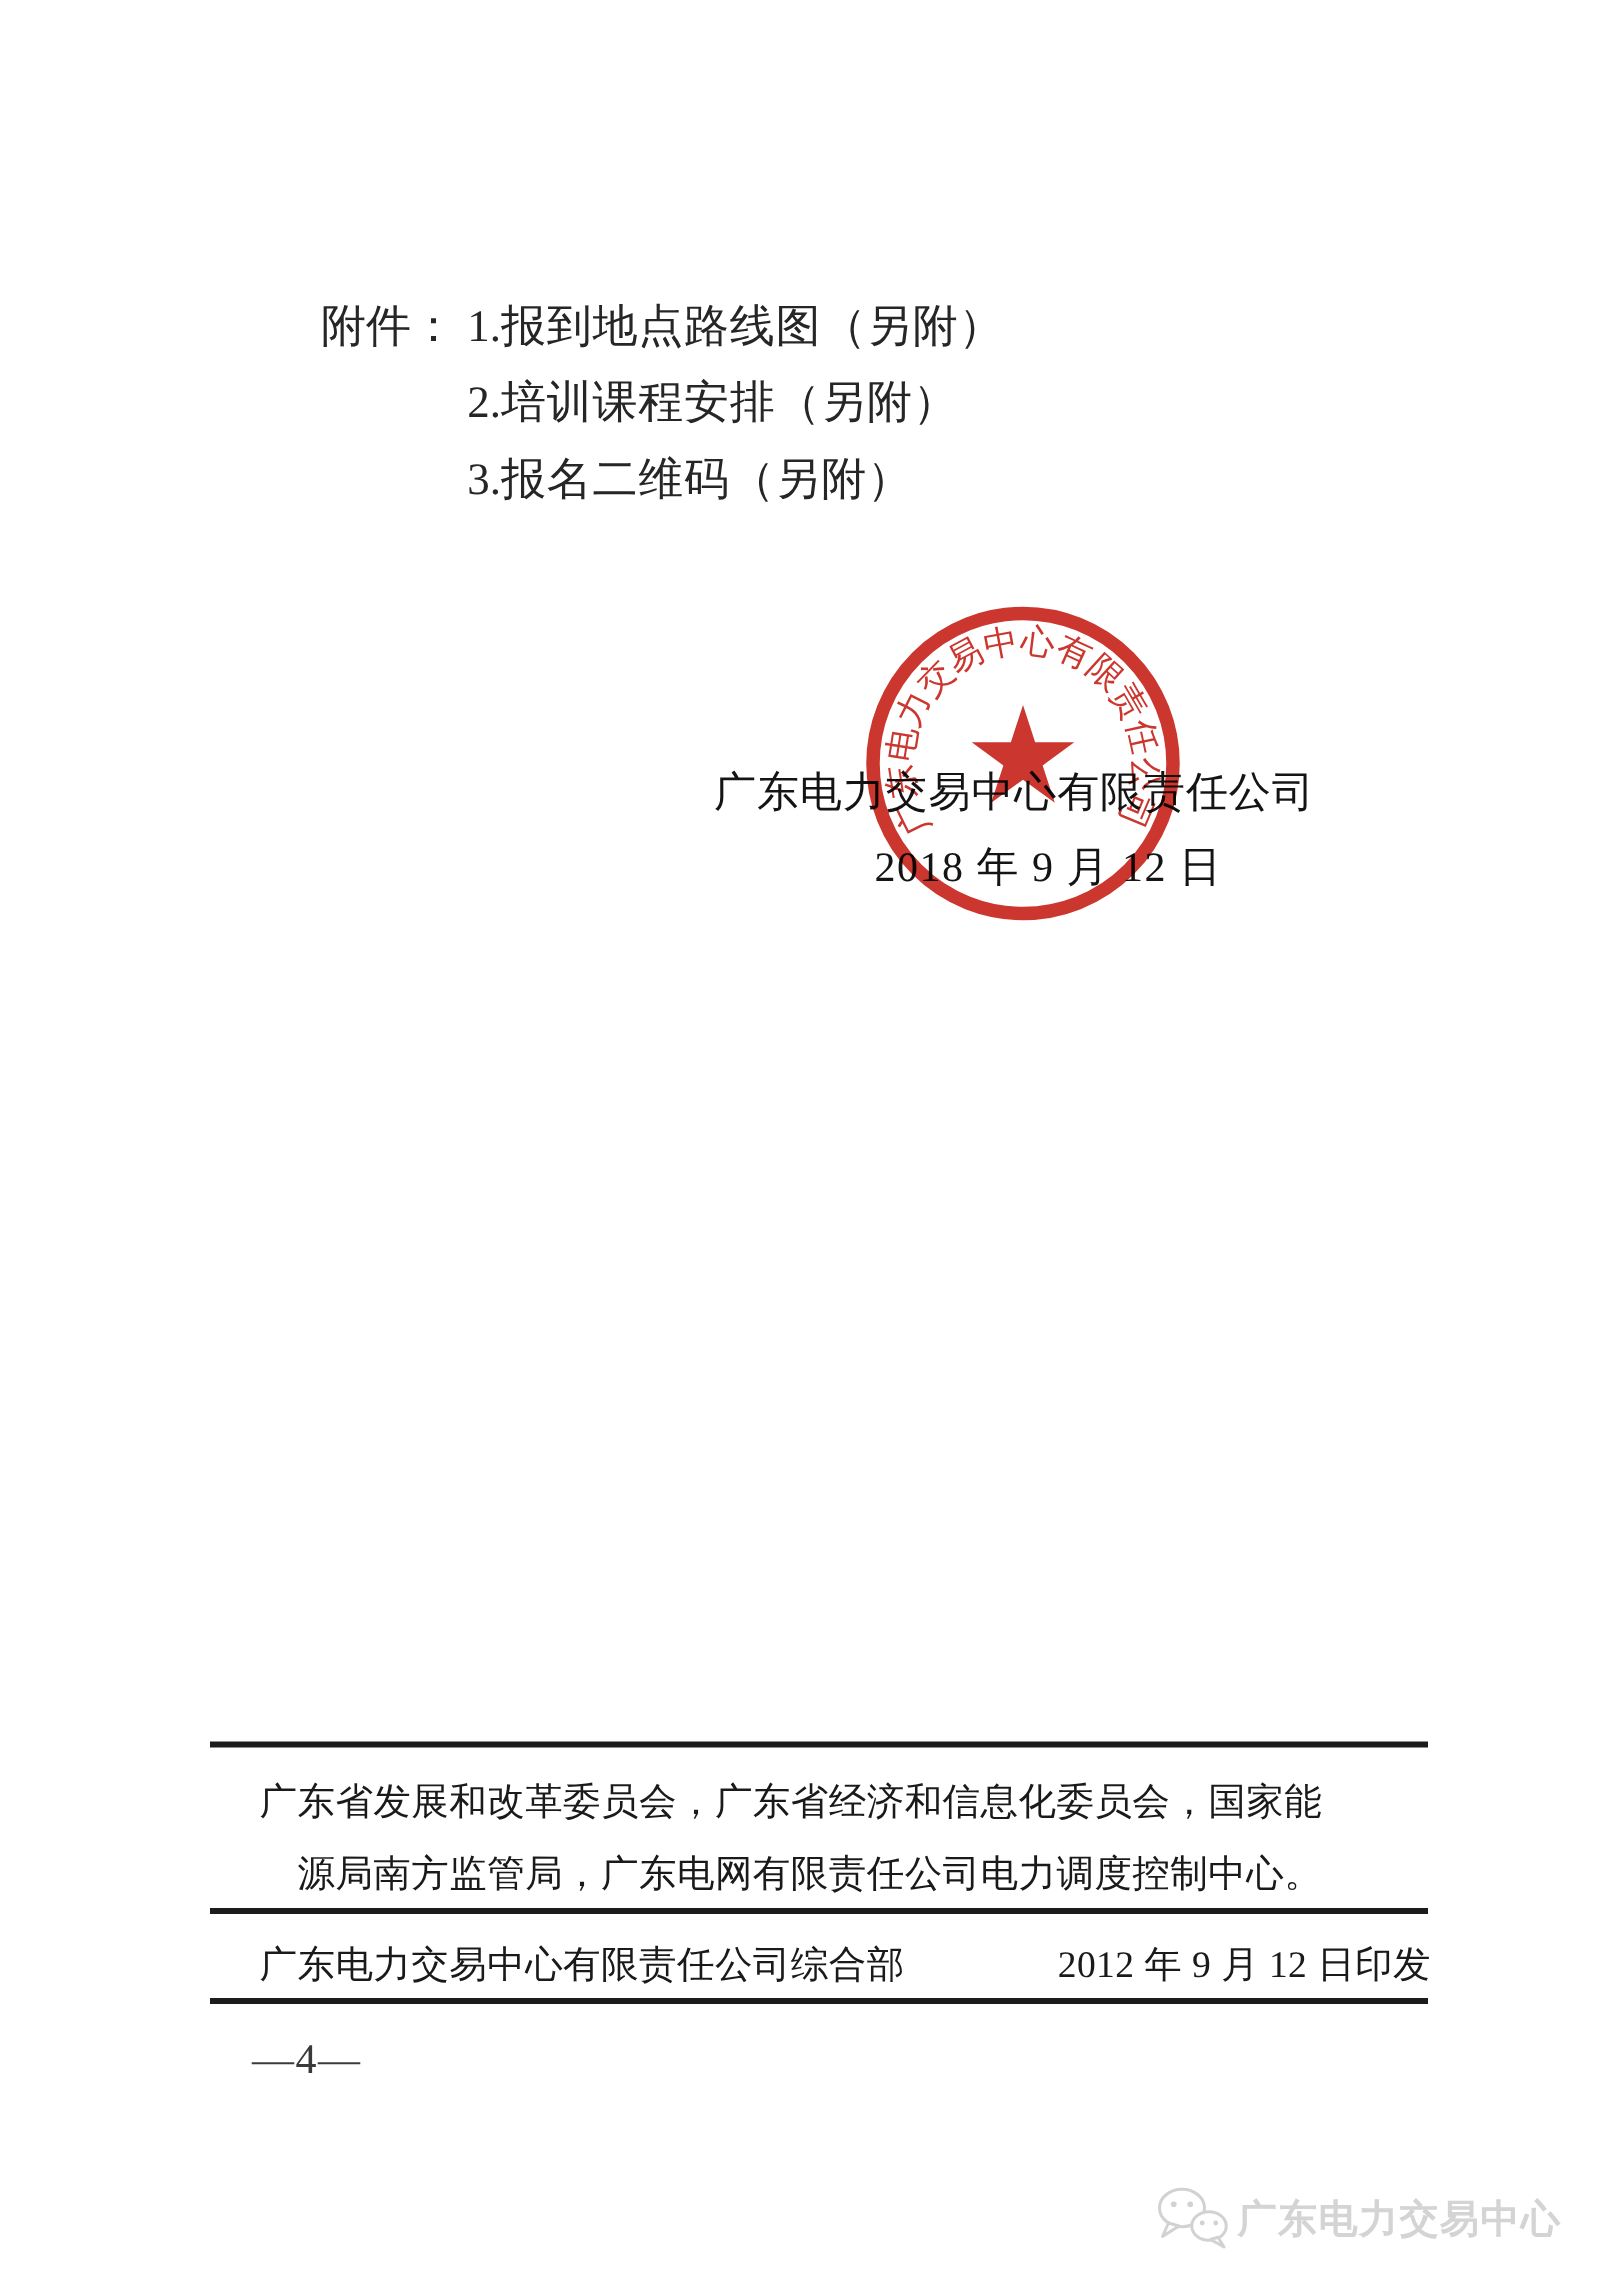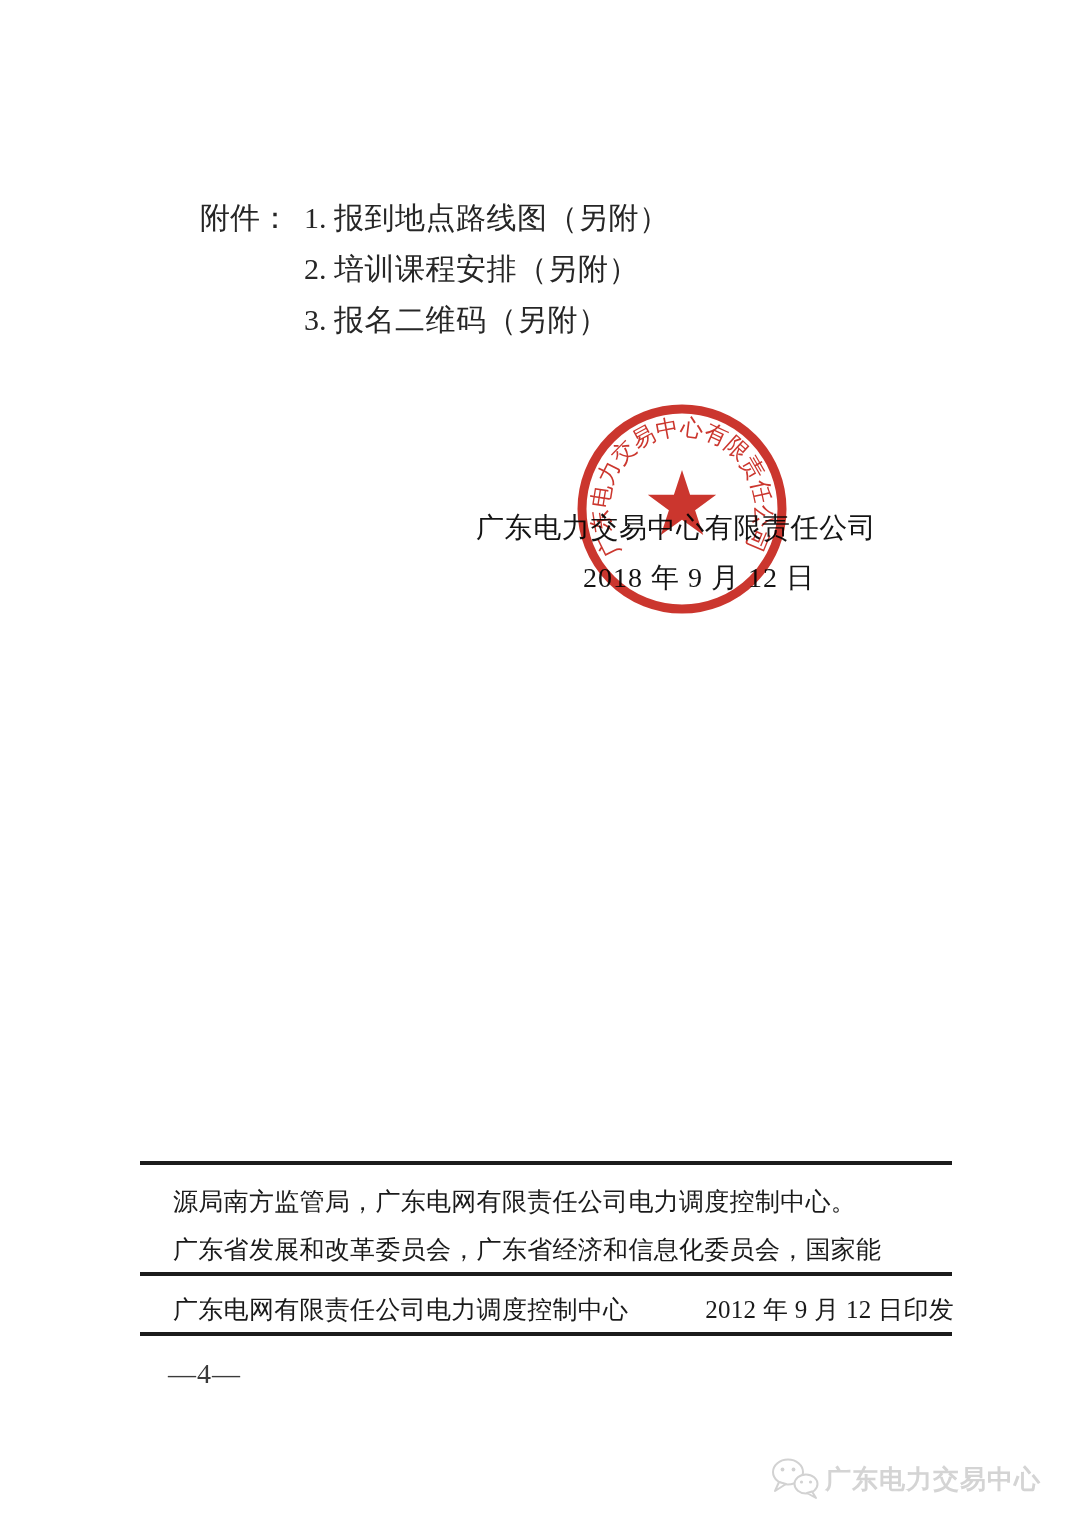--- a/index.html
+++ b/index.html
@@ -8,20 +8,21 @@
     background: #ffffff;
   }
   .page {
     position: relative;
     width: 1080px;
     height: 1527px;
     background: #ffffff;
     overflow: hidden;
     font-family: "Liberation Serif", "DejaVu Serif", serif;
     color: #1f1f1f;
+    text-align: right;
   }
 
   
   .attachments {
     position: absolute;
     left: 200px;
     top: 192px;
     font-size: 30px;
     line-height: 51px;
     color: #262626;
@@ -165,29 +166,29 @@
       <text font-size="23" fill="#c7251c" font-family="Liberation Serif, DejaVu Serif, serif">
         <textPath href="#sealArc" startOffset="0" textLength="318" lengthAdjust="spacingAndGlyphs">广东电力交易中心有限责任公司</textPath>
       </text>
     </svg>
   </div>
 
   <div class="sep sep1"></div>
 
   <div class="cc-block">
     <div class="cc-lines">
+      <div class="cc-line">广东省发展和改革委员会，广东省经济和信息化委员会，国家能</div>
       <div class="cc-line">源局南方监管局，广东电网有限责任公司电力调度控制中心。</div>
-      <div class="cc-line">广东省发展和改革委员会，广东省经济和信息化委员会，国家能</div>
     </div>
   </div>
 
   <div class="sep sep2"></div>
 
   <div class="issuer-row">
-    <span>广东电网有限责任公司电力调度控制中心</span>
+    <span>广东电力交易中心有限责任公司综合部</span>
     <span>2012 年 9 月 12 日印发</span>
   </div>
 
   <div class="sep sep3"></div>
 
   <div class="page-number">—4—</div>
 
   <div class="watermark">
     <svg width="50" height="46" viewBox="0 0 50 46">
       <g fill="#ffffff" stroke="#d2d2d2" stroke-width="2">

